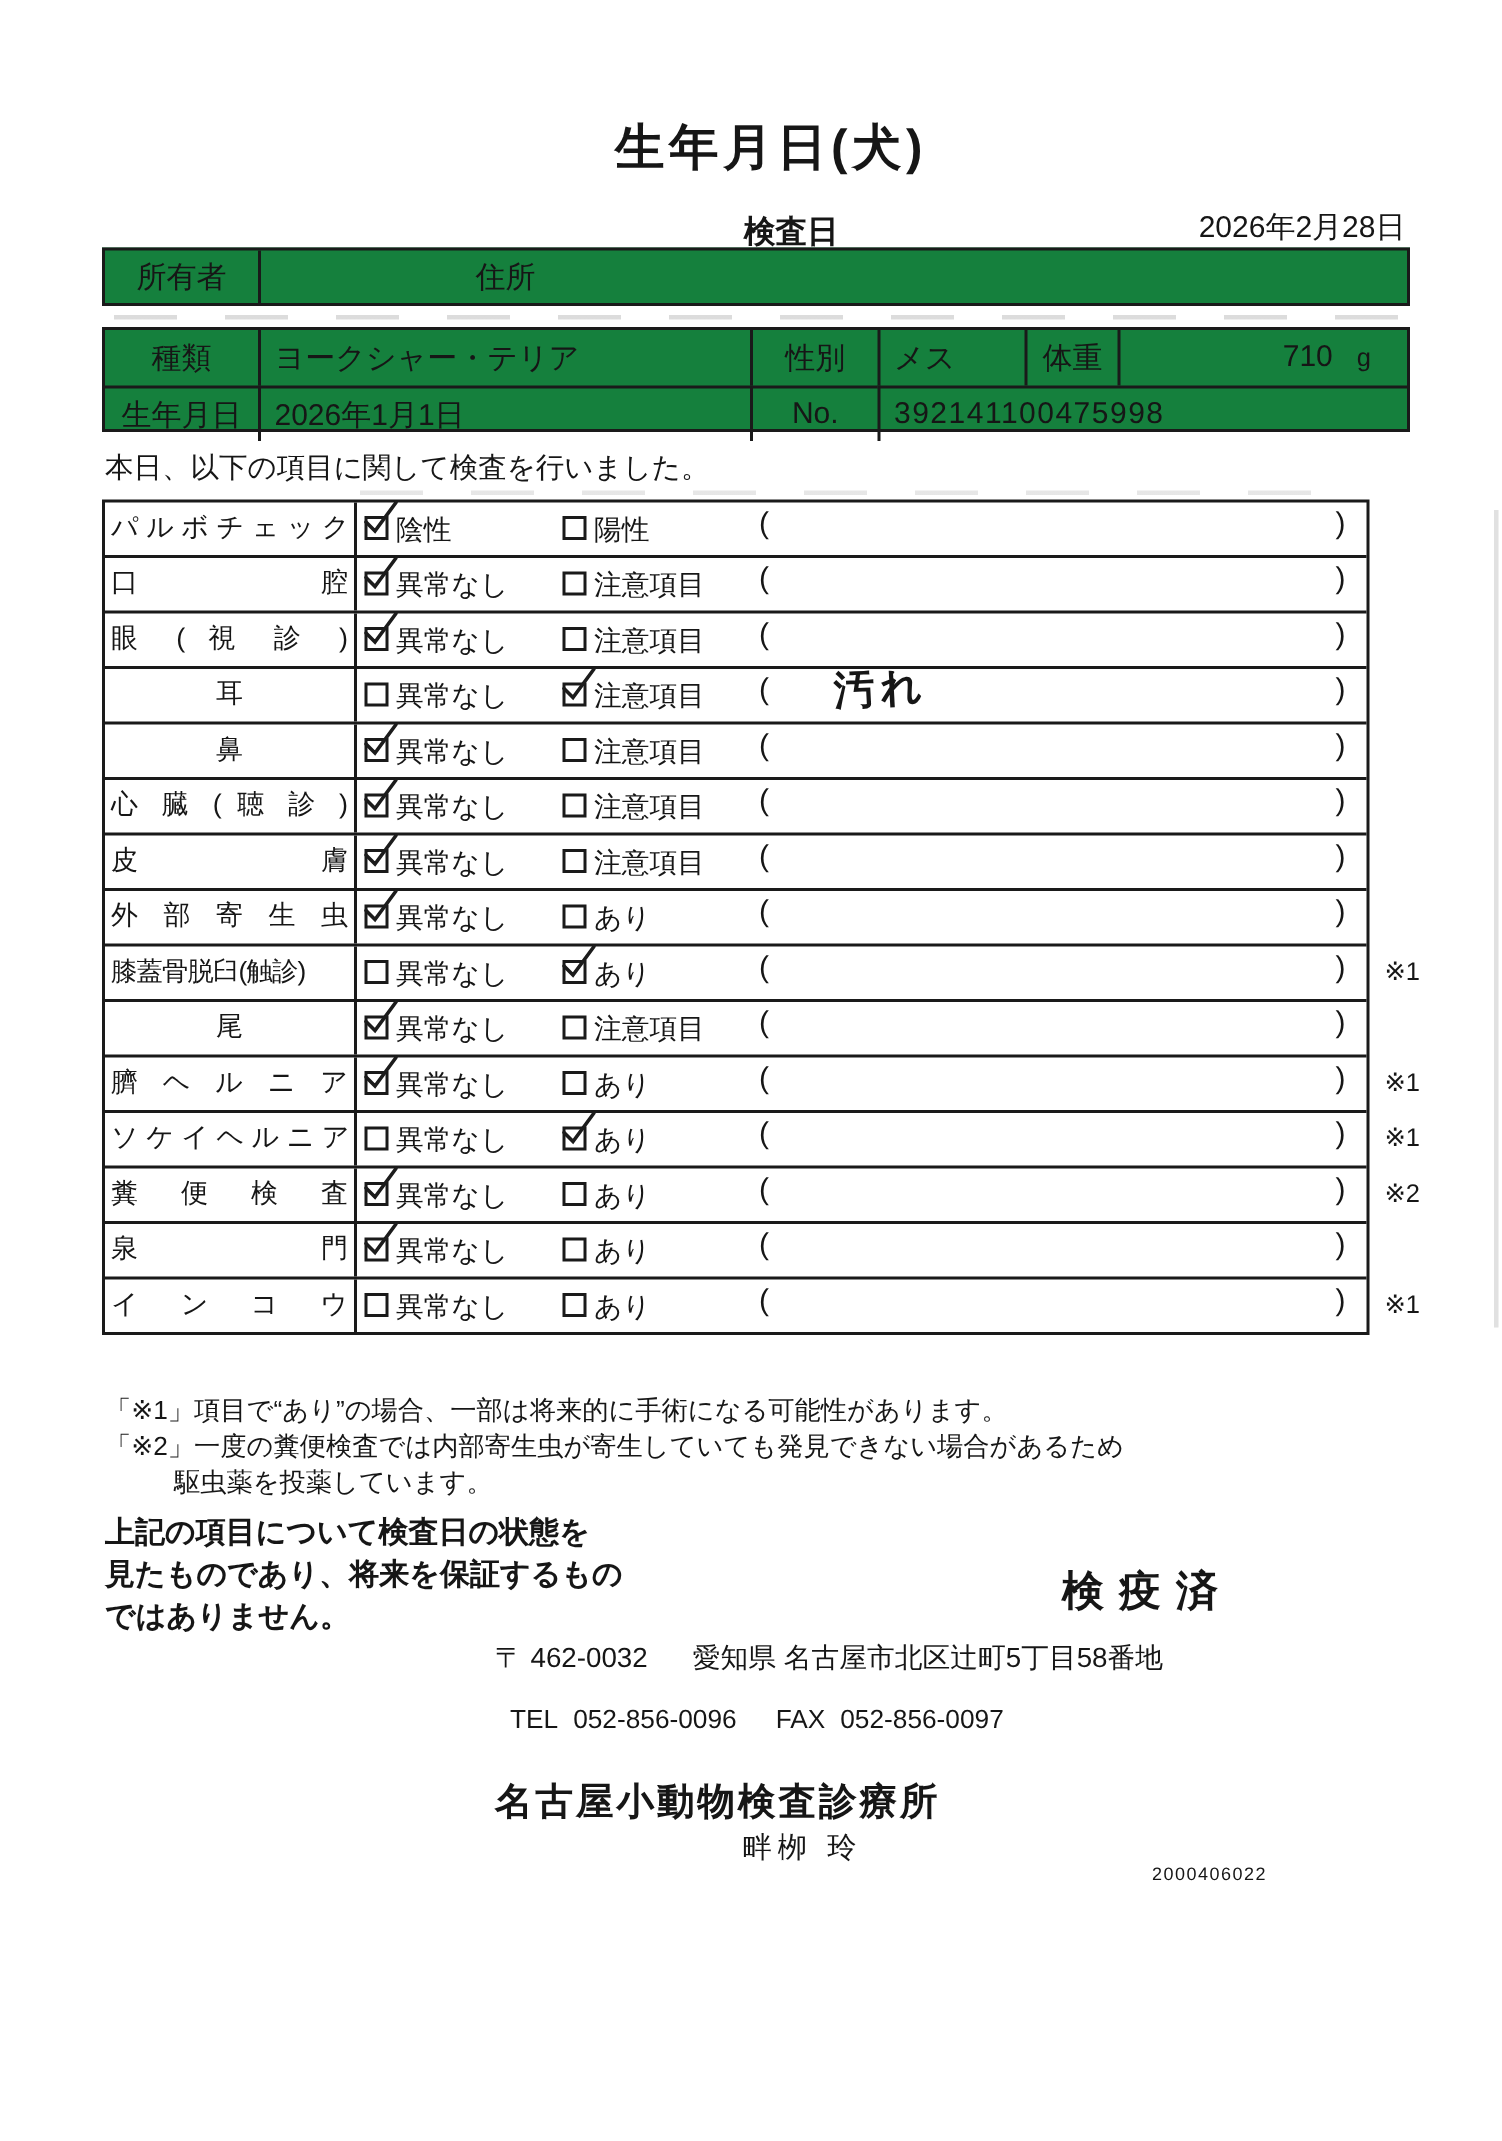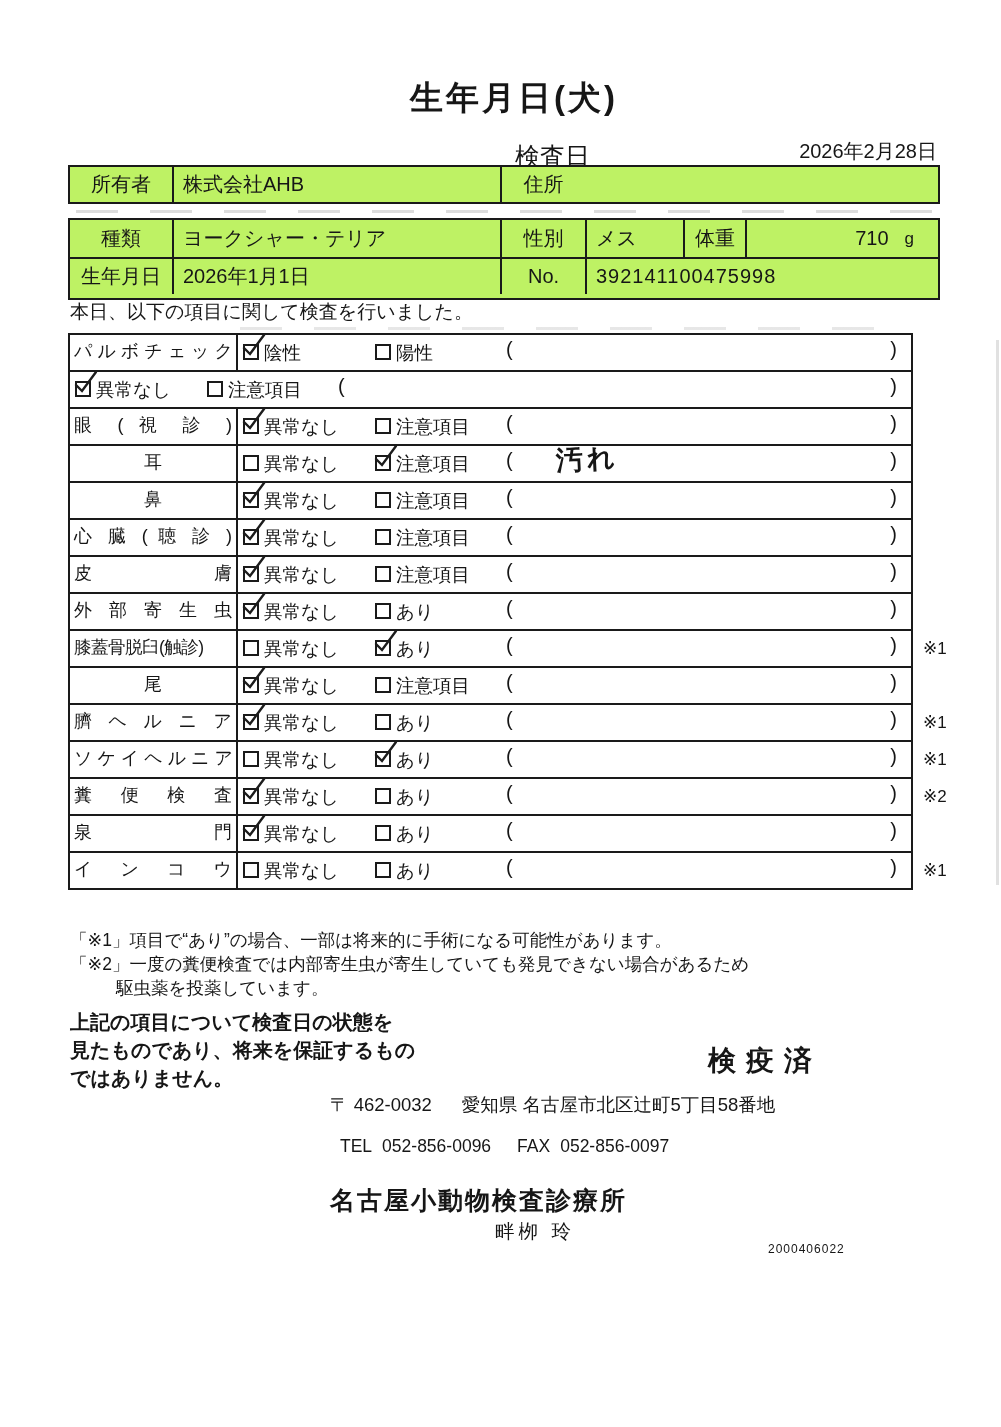--- a/index.html
+++ b/index.html
@@ -9,28 +9,28 @@
     position: relative;
     font-family: "Liberation Sans", "DejaVu Sans", sans-serif;
     color: #161616;
     overflow: hidden;
   }
   .abs { position: absolute; }
 
   
   .title { top: 76px; left: 68px; width: 872px; text-align: center;
            font-size: 33px; font-weight: 700; letter-spacing: 3px; padding-left: 20px; }
-  .d-label { top: 140px; left: 515px; font-size: 25px; font-weight: 400; }
+  .d-label { top: 140px; left: 496px; font-size: 21px; font-weight: 700; }
   .d-value { top: 138px; left: 740px; width: 197px; text-align: right; font-size: 20px; font-weight: 500; }
 
   
-  .itable { border: 2px solid #1a1a1a; display: grid; background: #bef264; }
+  .itable { border: 2px solid #1a1a1a; display: grid; background: #15803d; }
   .t1 { top: 165px; left: 68px; width: 872px; height: 39px;
         grid-template-columns: 102px 328px 85px auto; }
-  .t2 { top: 218px; left: 68px; width: 872px; height: 82px;
+  .t2 { top: 218px; left: 68px; width: 872px; height: 70px;
         grid-template-columns: 102px 328px 85px 98px 62px auto;
         grid-template-rows: 37px 37px; }
   .cell { display: flex; align-items: center; font-size: 20px; font-weight: 500;
           border-left: 2px solid #1a1a1a; padding-left: 9px; white-space: nowrap; }
   .cell.nl { border-left: none; }
   .cell.hd { justify-content: center; padding-left: 0; }
   .cell.bt { border-top: 2px solid #1a1a1a; }
   .cell.num { font-size: 20px; letter-spacing: 1px; }
   .cell.wt { justify-content: flex-end; padding-right: 24px; }
   .wt .unit { font-size: 17px; margin-left: 16px; }
@@ -86,21 +86,20 @@
 </head>
 <body>
 
 <div class="abs title">生年月日(犬)</div>
 
 <div class="abs d-label">検査日</div>
 <div class="abs d-value">2026年2月28日</div>
 
 <div class="abs itable t1">
   <div class="cell hd nl">所有者</div>
-  <div class="cell">株式会社AHB</div>
   <div class="cell hd">住所</div>
 </div>
 
 <div class="abs itable t2">
   <div class="cell hd nl">種類</div>
   <div class="cell">ヨークシャー・テリア</div>
   <div class="cell hd">性別</div>
   <div class="cell">メス</div>
   <div class="cell hd">体重</div>
   <div class="cell wt">
@@ -129,20 +128,21 @@
         </span>
         <span class="opt opt2">
           <span class="cbox"></span>
           <span class="olabel">陽性</span>
         </span>
         <span class="paren open">(</span>
         <span class="paren close">)</span>
       </div>
     </div>
     <div class="erow">
+      <div class="elabel justify">口 腔</div>
       <div class="eopts">
         <span class="opt opt1">
           <span class="cbox">
             <svg class="tick" viewBox="0 0 26 26">
               <path d="M3 15 L9 21 L23 2" fill="none" stroke="#1c1c1c" stroke-width="2.4" stroke-linecap="round"></path>
             </svg>
           </span>
           <span class="olabel">異常なし</span>
         </span>
         <span class="opt opt2">

